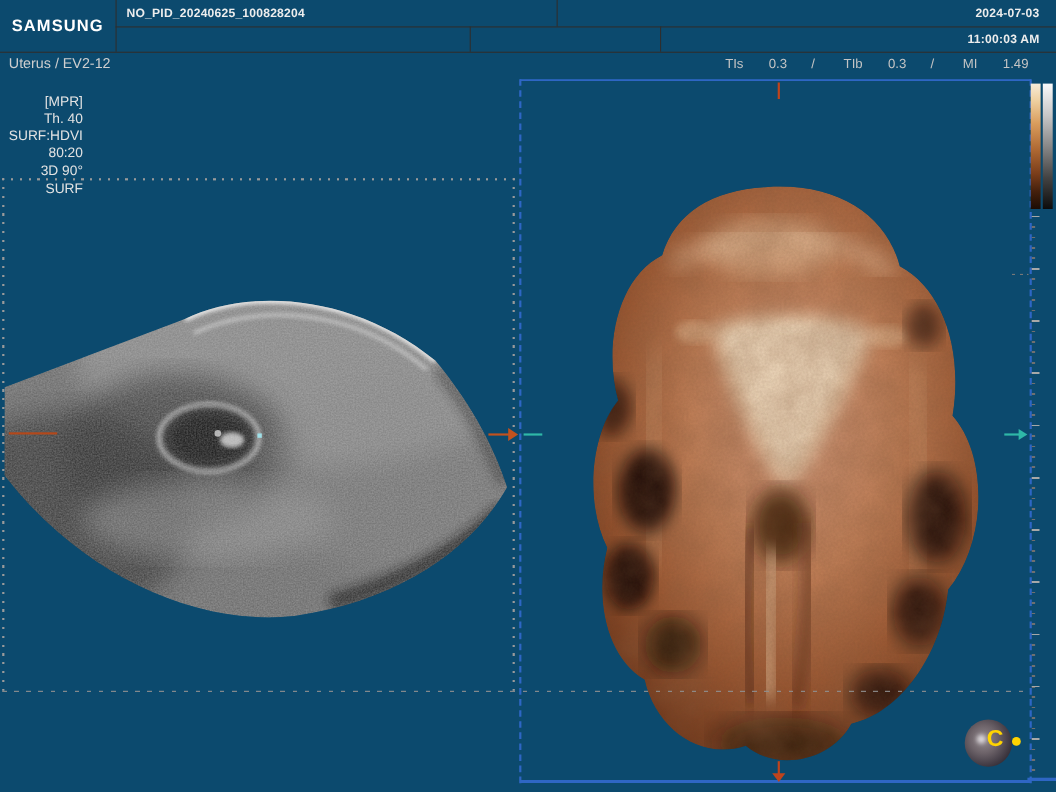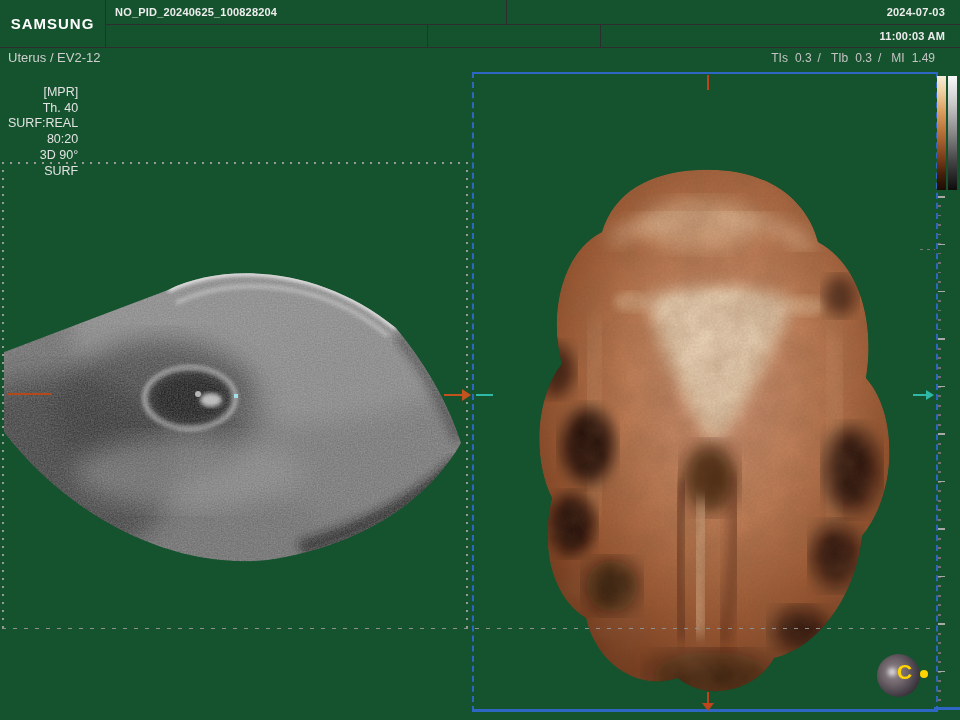--- a/index.html
+++ b/index.html
@@ -1,31 +1,31 @@
 <!DOCTYPE html>
 <html><head>
 <meta charset="utf-8">
 <style>
   html,body{margin:0;padding:0;background:#000;}
-  .screen{position:relative;width:960px;height:720px;background:#14532d;overflow:hidden;
+  .screen{position:relative;width:960px;height:720px;background:#0c4a6e;overflow:hidden;
           font-family:"Liberation Sans","DejaVu Sans",sans-serif;color:#ededed;}
   
   .hdr-text{position:absolute;font-size:11px;font-weight:700;letter-spacing:.2px;color:#ededed;
             display:flex;align-items:center;}
   .brand{position:absolute;left:0;top:0;width:105px;height:47px;display:flex;align-items:center;
          justify-content:center;font-size:15px;font-weight:700;letter-spacing:1px;color:#fff;}
   .pid{left:115px;top:0;height:24px;}
   .edate{right:15px;top:0;height:24px;}
   .lmp{left:427px;top:24px;width:173px;height:23px;justify-content:center;}
   .etime{right:15px;top:24px;height:23px;}
   .hline,.vline{position:absolute;background:#2e2e2e;z-index:5;}
   
   .preset{position:absolute;left:8px;top:50px;font-size:13px;color:#cfcfcf;z-index:5;}
   .safety{position:absolute;top:51px;left:0;width:935px;display:flex;justify-content:flex-end;
-          gap:0;font-size:12px;color:#c4c4c4;z-index:5;}
+          gap:16px;font-size:12px;color:#c4c4c4;z-index:5;}
   .safety .lab{margin-left:10px;margin-right:7px;}
   .safety .sep{margin-left:6px;}
   
   .params{position:absolute;left:8px;top:85px;z-index:5;text-align:right;}
   .params div{font-size:12.5px;line-height:15.7px;color:#e3e3e3;}
   
   .dot-h{position:absolute;height:2px;background-image:repeating-linear-gradient(to right,#9a9a9a 0 2px,transparent 2px 8px);z-index:3;}
   .dot-v{position:absolute;width:2px;background-image:repeating-linear-gradient(to bottom,#9a9a9a 0 2px,transparent 2px 8px);z-index:3;}
   .dash-h{position:absolute;height:1px;background-image:repeating-linear-gradient(to right,#8f8f8f 0 4px,transparent 4px 11px);z-index:3;}
   .bluebox{position:absolute;left:472px;top:72px;width:462px;height:635px;z-index:3;
@@ -192,21 +192,21 @@
     <span class="lab">TIb</span>
     <span>0.3</span>
     <span class="sep">/</span>
     <span class="lab">MI</span>
     <span>1.49</span>
   </div>
 
   <div class="params">
     <div>[MPR]</div>
     <div>Th. 40</div>
-    <div>SURF:REAL</div>
+    <div>SURF:HDVI</div>
     <div>80:20</div>
     <div>3D 90°</div>
     <div>SURF</div>
   </div>
 
   <div class="dot-h" style="left:2px;top:162px;width:466px;"></div>
   <div class="dot-v" style="left:2px;top:162px;height:466px;"></div>
   <div class="dot-v" style="left:466px;top:162px;height:466px;"></div>
   <div class="dash-h" style="left:2px;top:628px;width:932px;"></div>
 

